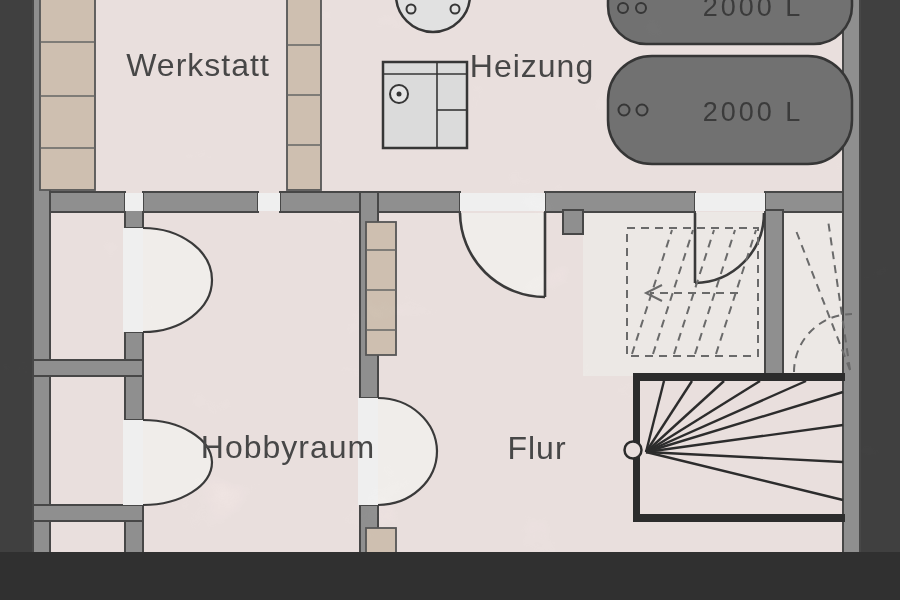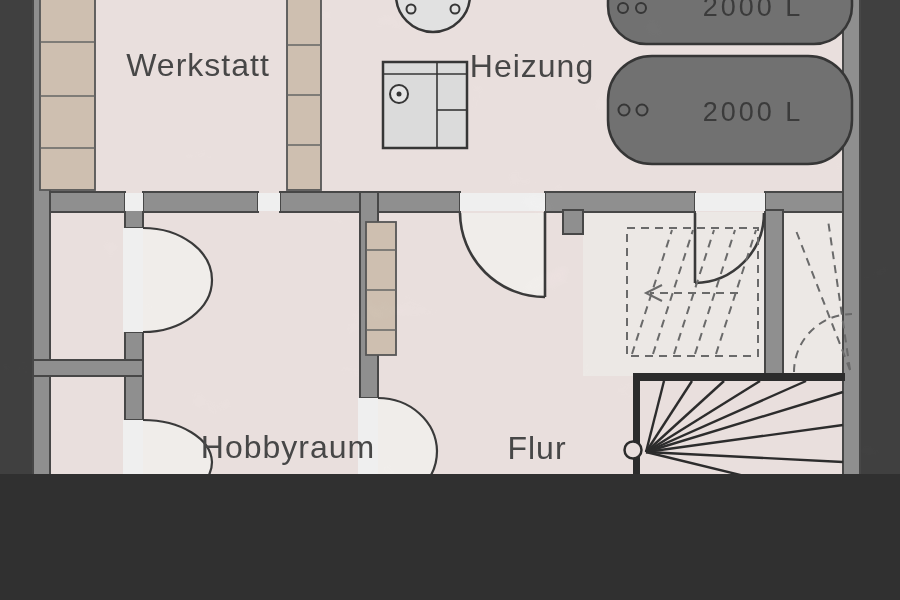--- a/index.html
+++ b/index.html
@@ -1,16 +1,16 @@
 <!DOCTYPE html>
 <html><head>
 <meta charset="utf-8">
 <style>
   html,body{margin:0;padding:0;background:#303030;}
-  #stage{position:relative;width:900px;height:474px;overflow:hidden;
+  #stage{position:relative;width:900px;height:552px;overflow:hidden;
          font-family:"Liberation Sans",sans-serif;}
   svg{display:block;}
   text{font-family:"Liberation Sans",sans-serif;}
   .room-label{font-size:32px;fill:#4a4a4a;letter-spacing:1px;}
   .tank-label{font-size:27px;fill:#3e3e3e;letter-spacing:3px;}
   .wall{fill:#969696;stroke:#4a4a4a;stroke-width:2;}
   .gap{fill:#fbfbfb;stroke:none;}
   .panel{fill:#d8c9b9;stroke:#5a5a5a;stroke-width:1.8;}
   .panel-line{stroke:#6a6a6a;stroke-width:1.5;}
   .door{fill:#fcf9f6;stroke:#3d3d3d;stroke-width:2.2;}

